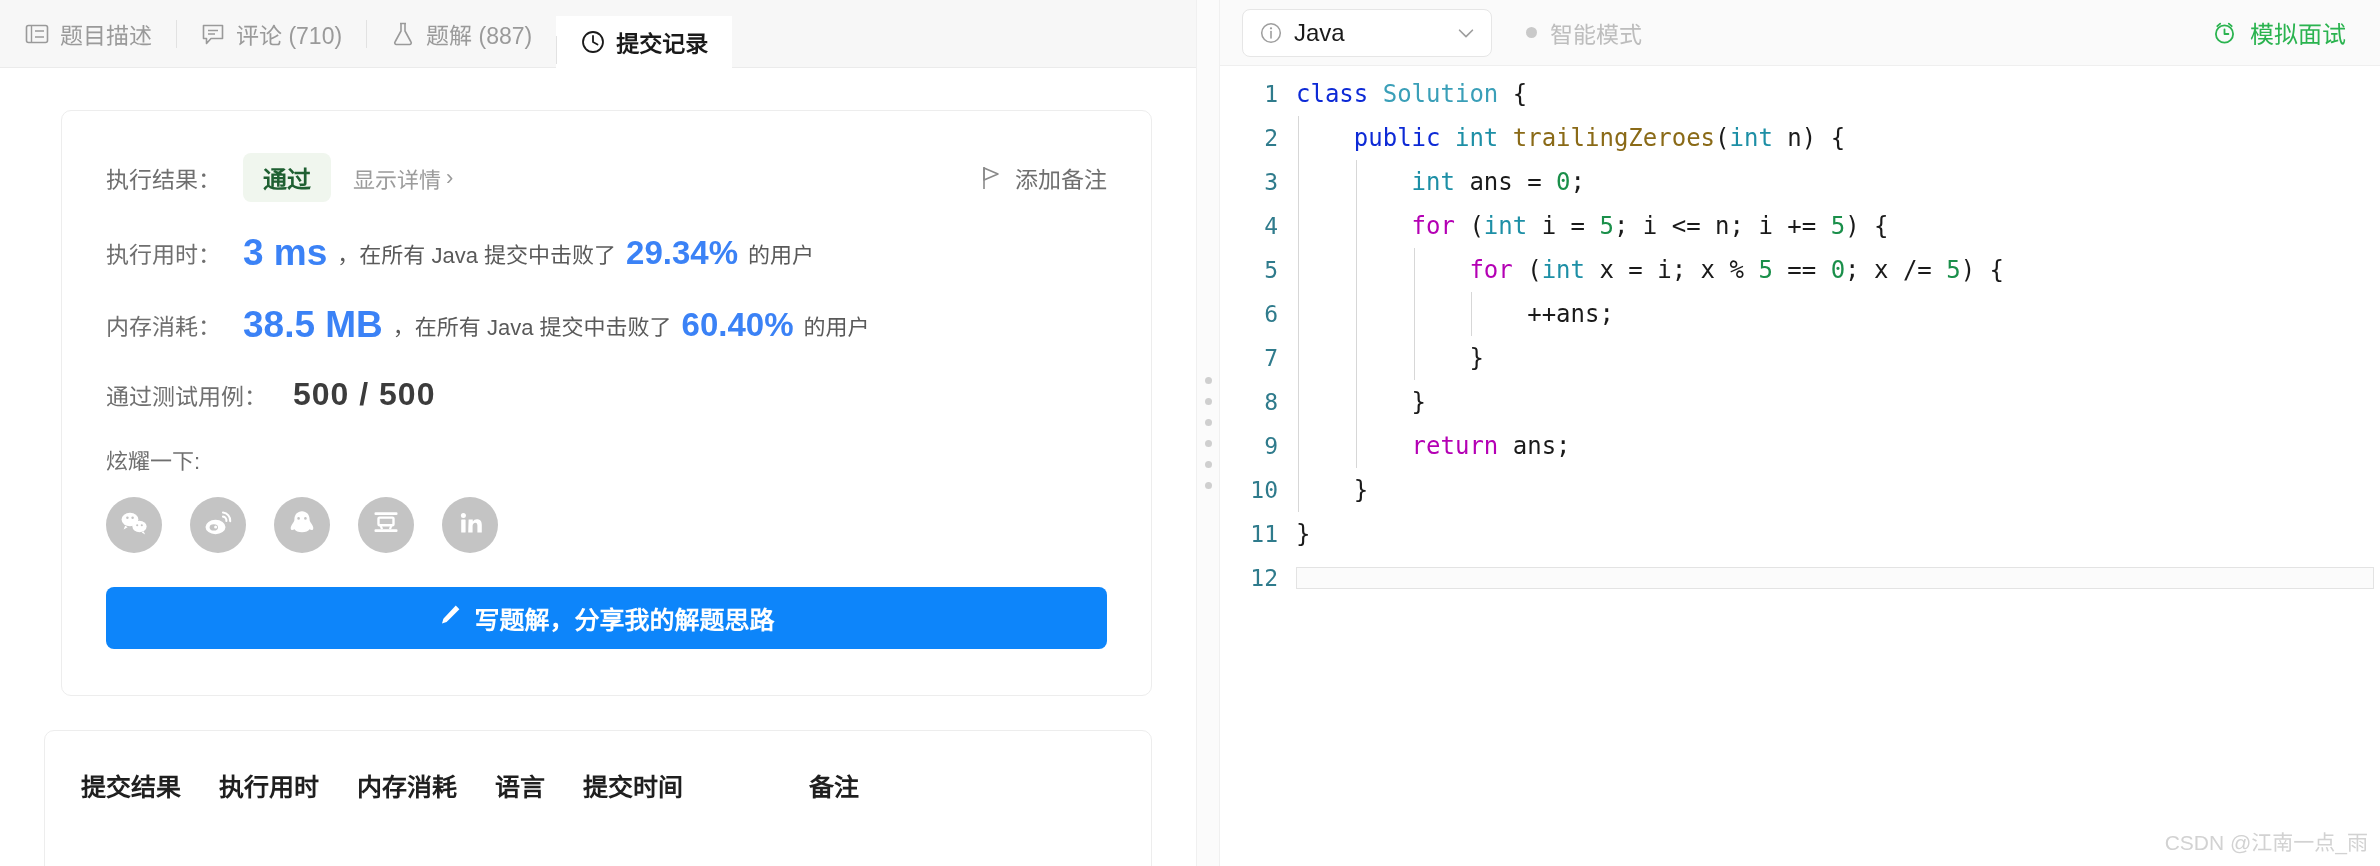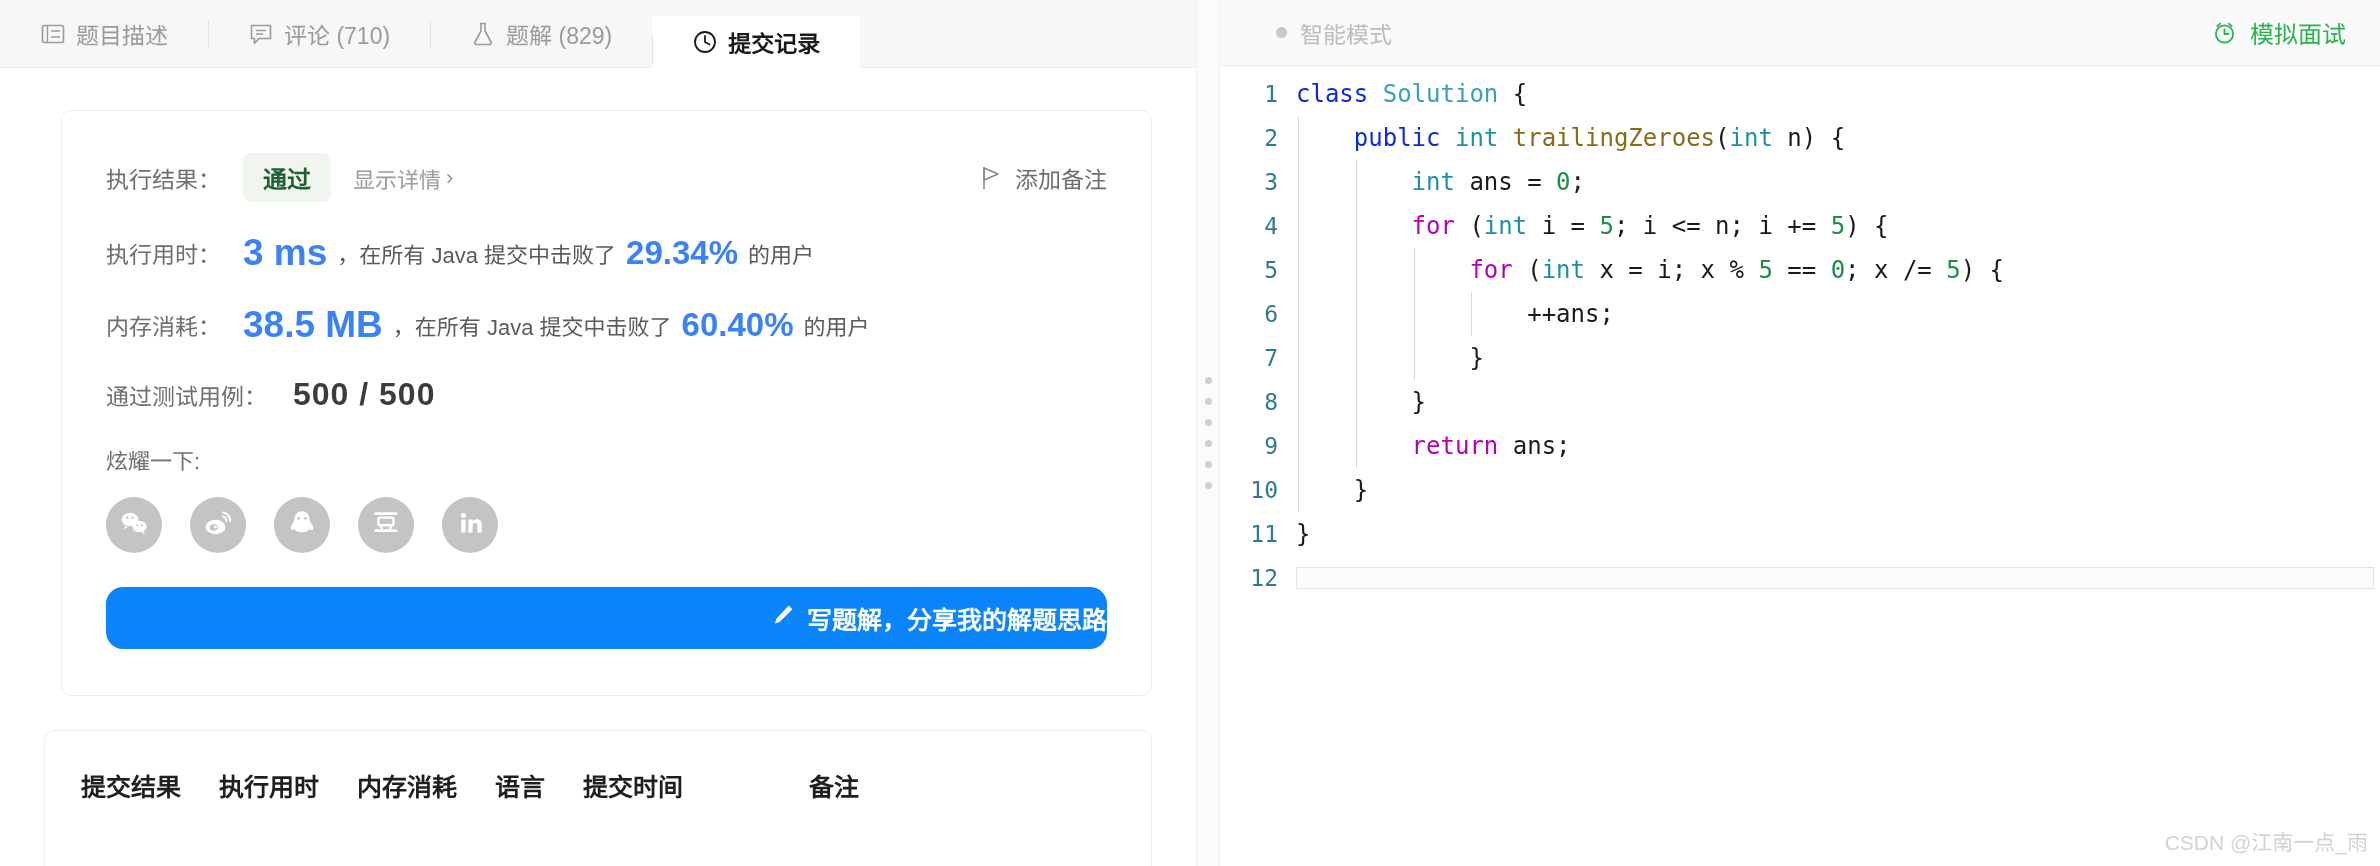--- a/index.html
+++ b/index.html
@@ -20,21 +20,21 @@
     position: relative;
   }
   .tabbar {
     height: 68px; min-height: 68px;
     background: #f7f7f7;
     display: flex; align-items: stretch;
     border-bottom: 1px solid #ebebeb;
   }
   .tab {
     display: flex; align-items: center; gap: 10px;
-    padding: 0 40px;
+    padding: 0 24px;
     font-size: 23px; color: #9a9a9a;
     position: relative; cursor: pointer;
     white-space: nowrap;
   }
   .tab + .tab::before {
     content: ""; position: absolute; left: 0; top: 20px;
     height: 28px; width: 1px; background: #e2e2e2;
   }
   .tab.active {
     background: #ffffff; color: #1a1a1a; font-weight: 600; margin-top: 16px;
@@ -109,23 +109,23 @@
   .share-row { display: flex; gap: 28px; margin-top: 22px; margin-bottom: 34px; }
   .share-ico {
     width: 56px; height: 56px; border-radius: 50%;
     background: #c4c4c4;
     display: flex; align-items: center; justify-content: center;
     cursor: pointer;
   }
   .share-ico svg { width: 32px; height: 32px; fill: #ffffff; }
 
   .write-btn {
-    display: flex; align-items: center; justify-content: flex-end; gap: 12px;
+    display: flex; align-items: center; justify-content: center; gap: 12px;
     background: #0d85fa; color: #fff;
-    height: 62px; border-radius: 17px;
+    height: 62px; border-radius: 8px;
     font-size: 25px; font-weight: 600;
     cursor: pointer; border: none; width: 100%;
     font-family: inherit;
   }
   .write-btn svg { width: 24px; height: 24px; fill: #fff; }
 
   .history-card {
     margin: 34px 44px 0 44px;
     border: 1px solid #ededed;
     border-top-left-radius: 10px; border-top-right-radius: 10px;
@@ -251,21 +251,21 @@
             </svg>
           </span>
           <span>评论 (710)</span>
         </div>
         <div class="tab">
           <span class="tab-icon">
             <svg viewBox="0 0 26 26">
               <path d="M10 2.5 H16 M11 2.5 V10 L5 21 A1.6 1.6 0 0 0 6.4 23.5 H19.6 A1.6 1.6 0 0 0 21 21 L15 10 V2.5" fill="none" stroke="currentColor" stroke-width="1.6" stroke-linejoin="round"></path>
             </svg>
           </span>
-          <span>题解 (829)</span>
+          <span>题解 (887)</span>
         </div>
         <div class="tab active">
           <span class="tab-icon">
             <svg viewBox="0 0 26 26">
               <circle cx="13" cy="13" r="10" fill="none" stroke="currentColor" stroke-width="1.8"></circle>
               <path d="M13 7 V13 L17.5 15.5" fill="none" stroke="currentColor" stroke-width="1.8" stroke-linecap="round" stroke-linejoin="round"></path>
             </svg>
           </span>
           <span>提交记录</span>
         </div>
@@ -392,20 +392,35 @@
     <i></i>
     <i></i>
     <i></i>
     <i></i>
     <i></i>
   </div>
 
   <div class="right-panel">
 
     <div class="editor-bar">
+      <div class="lang-select">
+        <span class="info-icon">
+          <svg viewBox="0 0 24 24">
+              <circle cx="12" cy="12" r="9.3" fill="none" stroke="#9e9e9e" stroke-width="1.5"></circle>
+              <circle cx="12" cy="7.3" r="1.15" fill="#9e9e9e"></circle>
+              <path d="M12 10.6 V17" stroke="#9e9e9e" stroke-width="1.6" fill="none" stroke-linecap="round"></path>
+            </svg>
+        </span>
+        <span class="lang-name">Java</span>
+        <span class="chev">
+          <svg viewBox="0 0 24 24">
+              <path d="M5 9 L12 16 L19 9" fill="none" stroke="#9e9e9e" stroke-width="1.8" stroke-linecap="round" stroke-linejoin="round"></path>
+            </svg>
+        </span>
+      </div>
 
       <div class="smart-mode">
         <span class="dot-grey"></span>
         <span>智能模式</span>
       </div>
 
       <div class="mock-btn">
         <span>
           <svg viewBox="0 0 27 27">
               <circle cx="13.5" cy="15" r="8.6" fill="none" stroke="#2ab34f" stroke-width="1.8"></circle>

